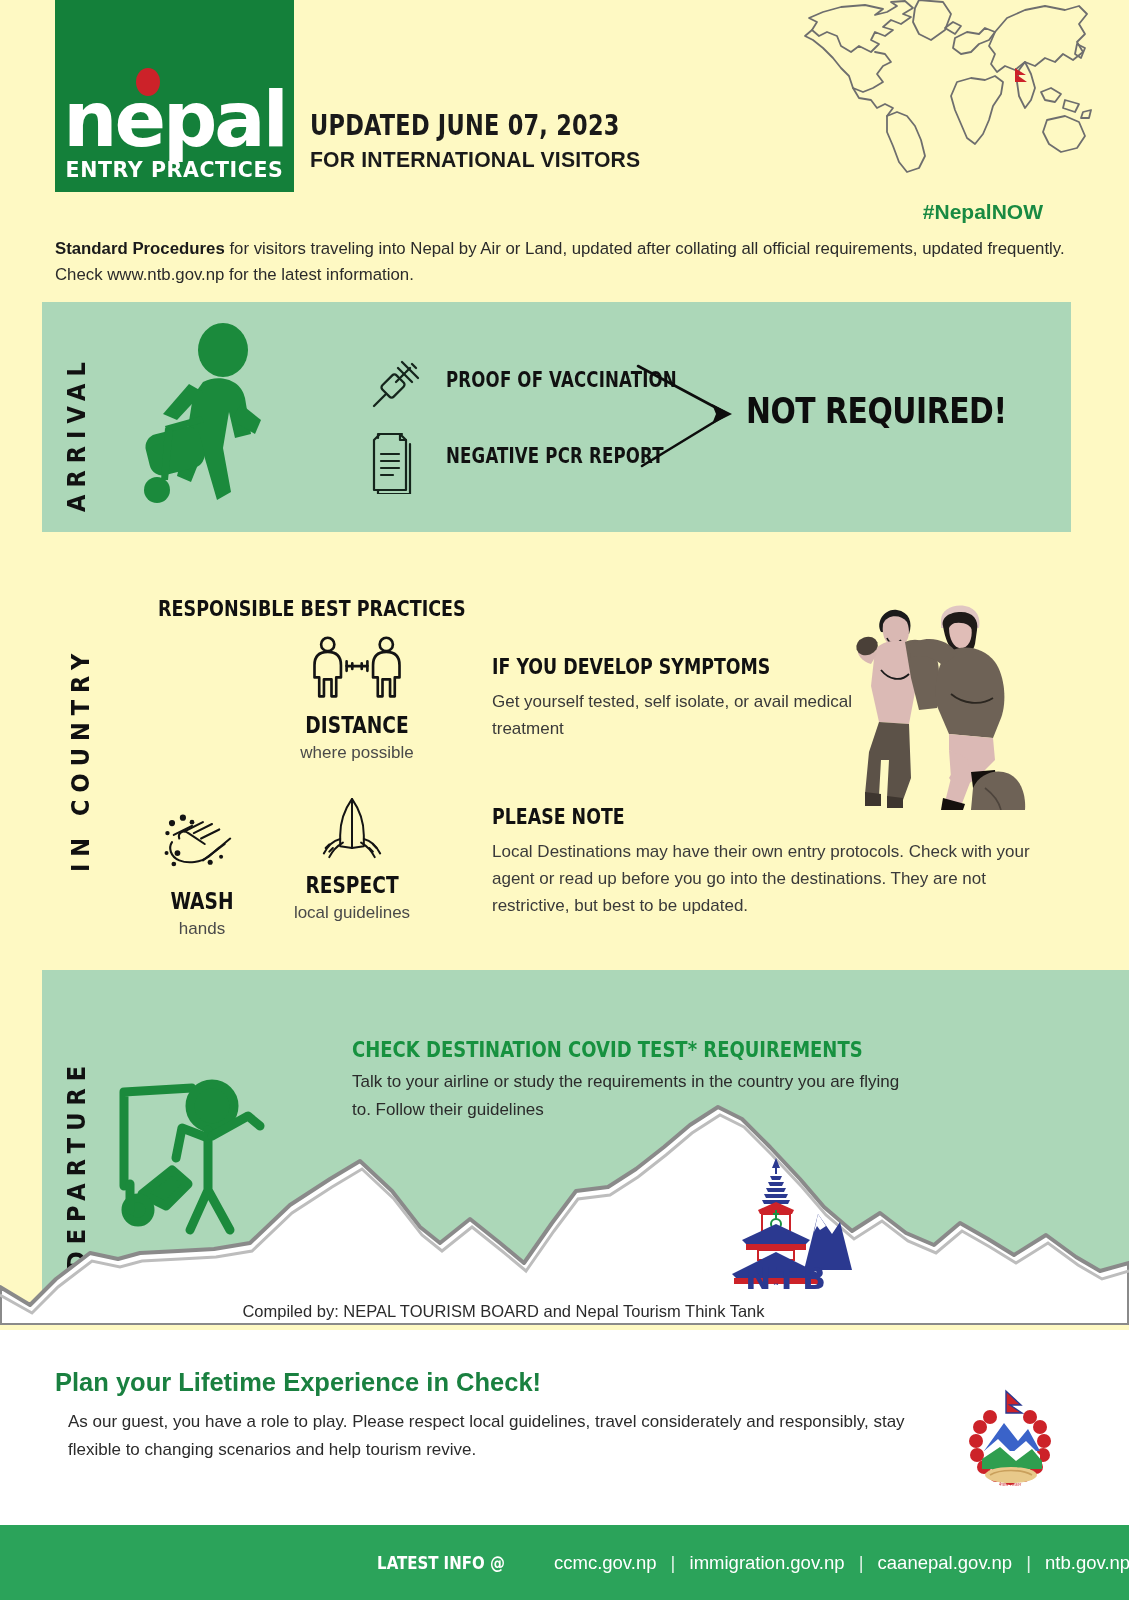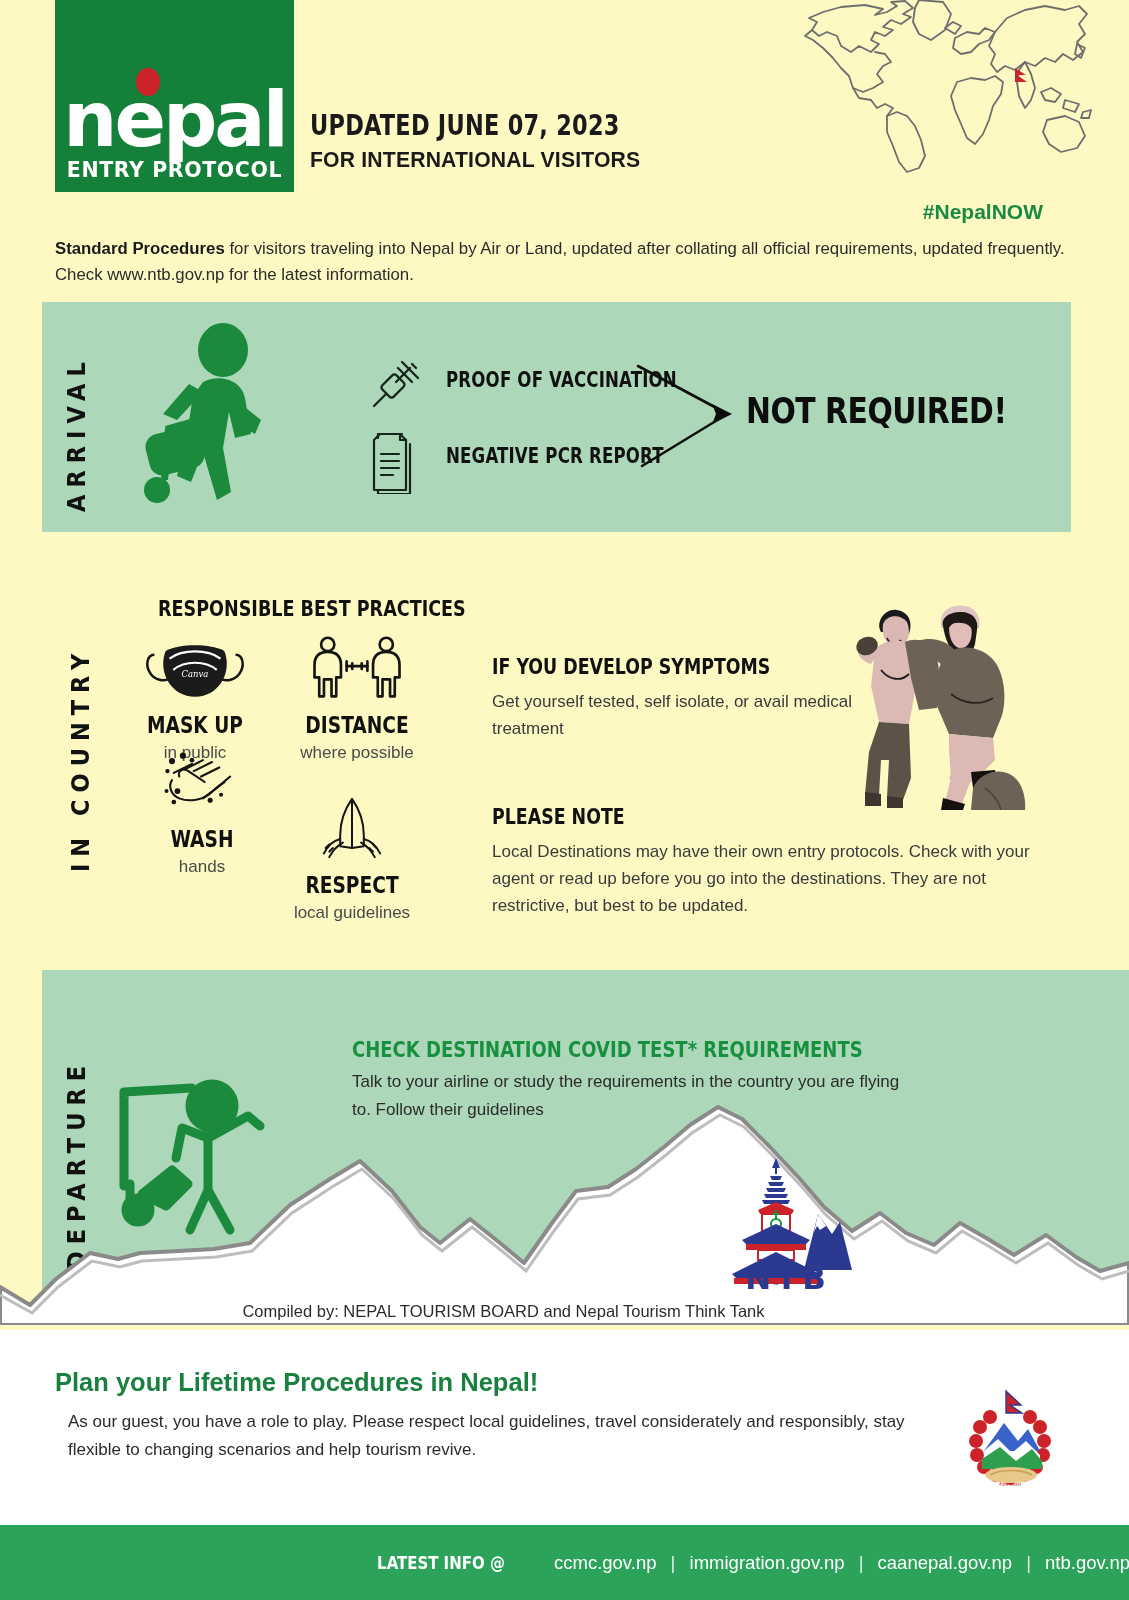--- a/index.html
+++ b/index.html
@@ -140,21 +140,21 @@
     font-family: "DejaVu Sans Condensed", "Liberation Sans Narrow", "Liberation Sans", sans-serif;
     font-weight: bold; font-size: 21px; color: #111111;
     transform: scaleX(0.93); transform-origin: left center;
     white-space: nowrap;
   }
   .practice {
     position: absolute; width: 160px; text-align: center;
   }
   #practice-0 { left: 115px; top: 632px; }
   #practice-1 { left: 277px; top: 632px; }
-  #practice-2 { left: 122px; top: 746px; }
+  #practice-2 { left: 122px; top: 808px; }
   #practice-3 { left: 272px; top: 792px; }
   .practice-icon { height: 72px; display: flex; align-items: center; justify-content: center; }
   .practice-title {
     font-family: "DejaVu Sans Condensed", "Liberation Sans Narrow", "Liberation Sans", sans-serif;
     font-weight: bold; font-size: 22.5px; color: #111111;
     margin-top: 8px;
     transform: scaleX(0.92);
     white-space: nowrap;
   }
   .practice-sub {
@@ -249,21 +249,21 @@
 
 <div id="page">
 
   <div id="header">
 
     <div id="logo-box">
       <div id="logo-wordmark">
         <span>nepal</span>
         <span id="logo-dot"></span>
       </div>
-      <div id="logo-subtitle">ENTRY PROTOCOL</div>
+      <div id="logo-subtitle">ENTRY PRACTICES</div>
     </div>
 
     <div id="header-titles">
       <div id="updated-date">UPDATED JUNE 07, 2023</div>
       <div id="for-visitors">FOR INTERNATIONAL VISITORS</div>
     </div>
 
     <svg id="world-map" viewBox="0 0 320 180">
       <g fill="none" stroke="#6e6e6e" stroke-width="1.8" stroke-linejoin="round" stroke-linecap="round">
 
@@ -350,34 +350,20 @@
       <path d="M6 106 L88 56"></path>
     </g>
     <path d="M96 54 L76 44 L80 54 L76 64 Z" fill="#0d0d0d"></path>
   </svg>
 
   <div id="not-required">NOT REQUIRED!</div>
 
   <div id="incountry-label" class="vertical-label">IN COUNTRY</div>
   <div id="practices-title">RESPONSIBLE BEST PRACTICES</div>
 
-  <div id="practice-0" class="practice">
-    <div class="practice-icon">
-      <svg viewBox="0 0 110 72" width="104" height="68">
-        <path d="M12 22 C4 22 2 34 8 42 C13 49 22 50 26 48" fill="none" stroke="#141414" stroke-width="2.6"></path>
-        <path d="M98 22 C106 22 108 34 102 42 C97 49 88 50 84 48" fill="none" stroke="#141414" stroke-width="2.6"></path>
-        <path d="M24 18 C38 10 72 10 86 18 C92 32 88 52 72 62 C62 68 48 68 38 62 C22 52 18 32 24 18 Z" fill="#1b1b1b"></path>
-        <path d="M28 26 C42 16 68 16 82 26" fill="none" stroke="#ffffff" stroke-width="2.4"></path>
-        <path d="M32 38 C44 28 66 28 78 38" fill="none" stroke="#ffffff" stroke-width="2.2"></path>
-        <text x="55" y="46" font-size="9" fill="#ffffff" text-anchor="middle" font-family="DejaVu Serif, serif" font-style="italic">Canva</text>
-      </svg>
-    </div>
-    <div class="practice-title">MASK UP</div>
-    <div class="practice-sub">in public</div>
-  </div>
 
   <div id="practice-1" class="practice">
     <div class="practice-icon">
       <svg viewBox="0 0 110 72" width="104" height="68">
         <g fill="none" stroke="#141414" stroke-width="2.8" stroke-linejoin="round" stroke-linecap="round">
           <circle cx="24" cy="11" r="7"></circle>
           <path d="M24 19 C14 19 10 25 10 33 L10 46 L15 46 L15 66 L20 66 L20 48 L28 48 L28 66 L33 66 L33 46 L38 46 L38 33 C38 25 34 19 24 19 Z"></path>
           <circle cx="86" cy="11" r="7"></circle>
           <path d="M86 19 C76 19 72 25 72 33 L72 46 L77 46 L77 66 L82 66 L82 48 L90 48 L90 66 L95 66 L95 46 L100 46 L100 33 C100 25 96 19 86 19 Z"></path>
           <path d="M44 34 L66 34"></path>
@@ -532,21 +518,21 @@
 
     <text x="58" y="133" text-anchor="middle" font-family="DejaVu Sans, sans-serif" font-weight="bold" font-size="2" fill="#2b3990">NTB</text>
   </svg>
   <div style="position:absolute; left:718px; top:1260px; width:140px; text-align:center;
               font-family:'DejaVu Sans', sans-serif; font-weight:bold; font-size:31px;
               letter-spacing:5px; color:#2b3990;">NTB</div>
 
   <div id="compiled-by">Compiled by: NEPAL TOURISM BOARD and Nepal Tourism Think Tank</div>
 
   <div id="white-bottom"></div>
-  <div id="plan-title">Plan your Lifetime Procedures in Nepal!</div>
+  <div id="plan-title">Plan your Lifetime Experience in Check!</div>
   <div id="plan-body">As our guest, you have a role to play. Please respect local guidelines, travel considerately and responsibly, stay flexible to changing scenarios and help tourism revive.</div>
 
   <svg id="gov-emblem" viewBox="0 0 100 105">
 
     <g fill="#cc2229">
       <circle cx="20" cy="44" r="7"></circle>
         <circle cx="16" cy="58" r="7"></circle>
         <circle cx="17" cy="72" r="7"></circle>
       <circle cx="24" cy="84" r="7"></circle>
         <circle cx="36" cy="92" r="7"></circle>

